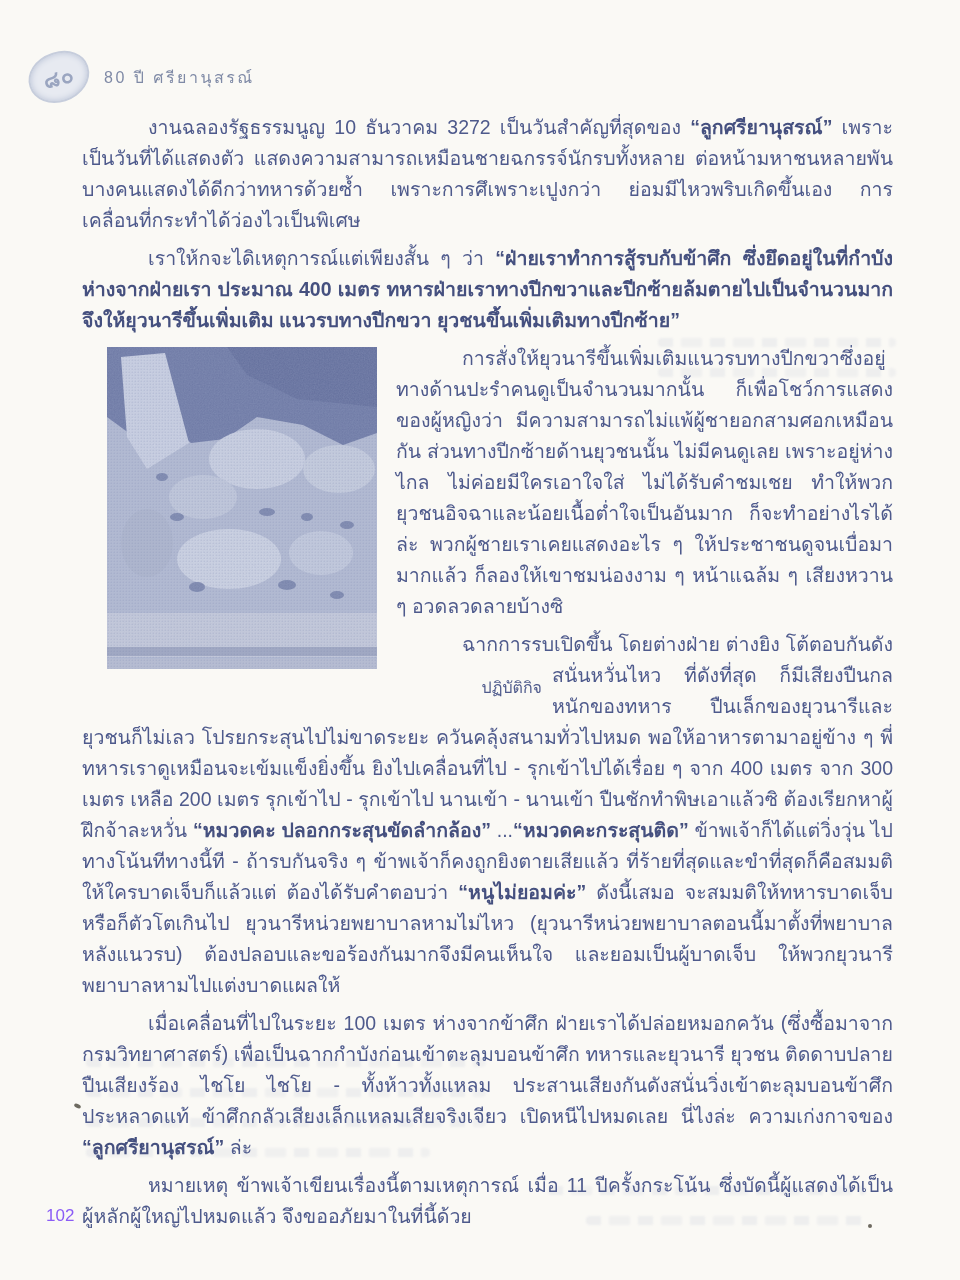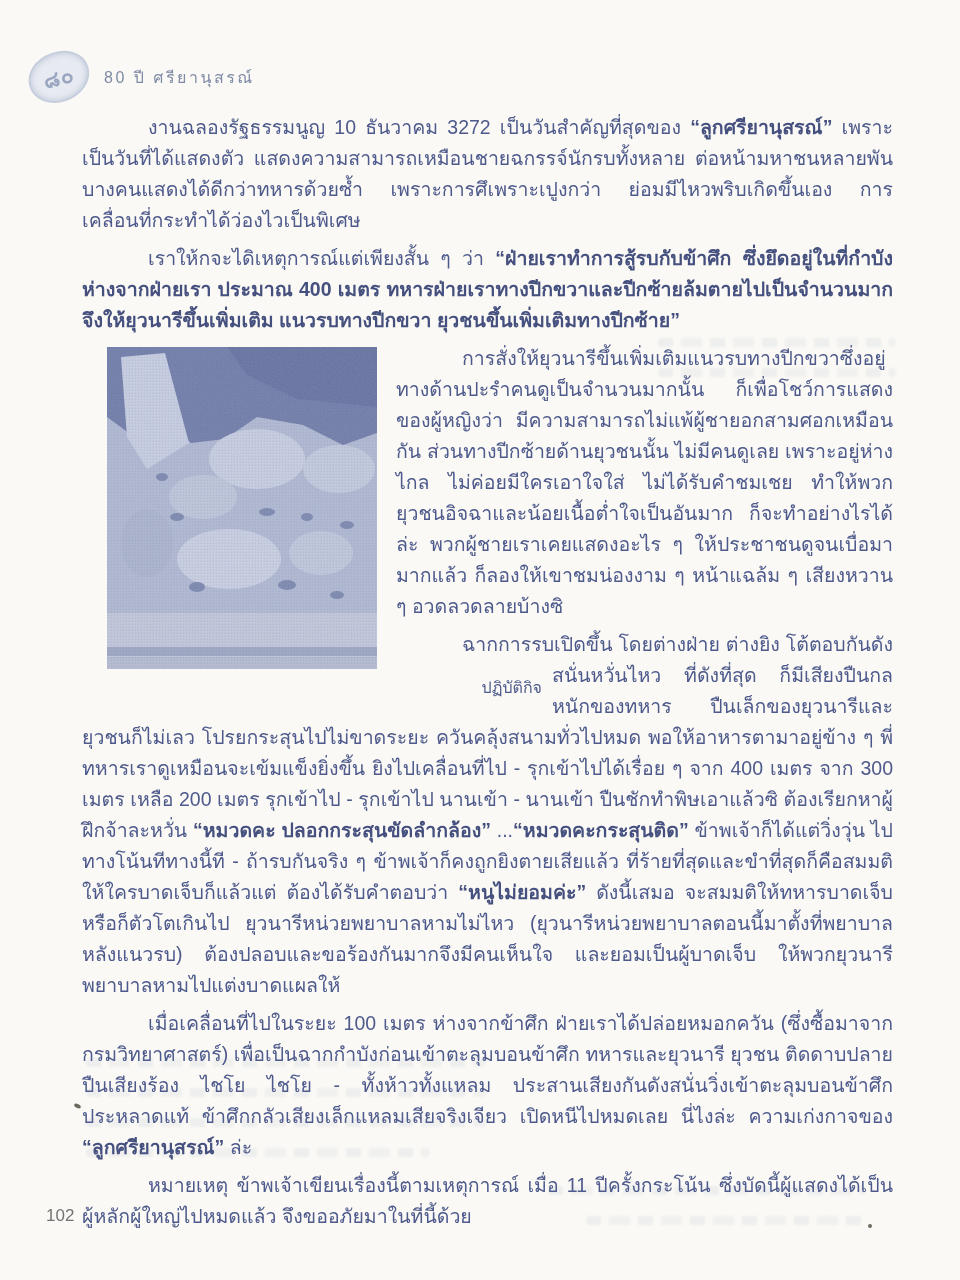--- a/index.html
+++ b/index.html
@@ -46,21 +46,21 @@
     width:270px;height:322px;margin-left:25px;
     background:#b3bbd2;overflow:hidden;
   }
   .caption-strip{
     float:left;clear:left;width:470px;height:31px;
     text-align:right;padding-right:10px;box-sizing:border-box;
     font-size:16px;line-height:30px;text-indent:0;color:#4e5a8c;
   }
   
   .page-number{
-    position:absolute;left:46px;top:1206px;font-size:17px;color:#737373;
+    position:absolute;left:46px;top:1206px;font-size:17px;color:#8b5cf6;
   }
   
   .bleed{position:absolute;opacity:.55;}
   .bleed-line{
     height:9px;margin-bottom:21px;border-radius:4px;
     background:repeating-linear-gradient(90deg,
       rgba(112,126,170,.17) 0 15px, rgba(112,126,170,0) 15px 23px,
       rgba(112,126,170,.13) 23px 44px, rgba(112,126,170,0) 44px 52px);
     filter:blur(1.3px);
   }

